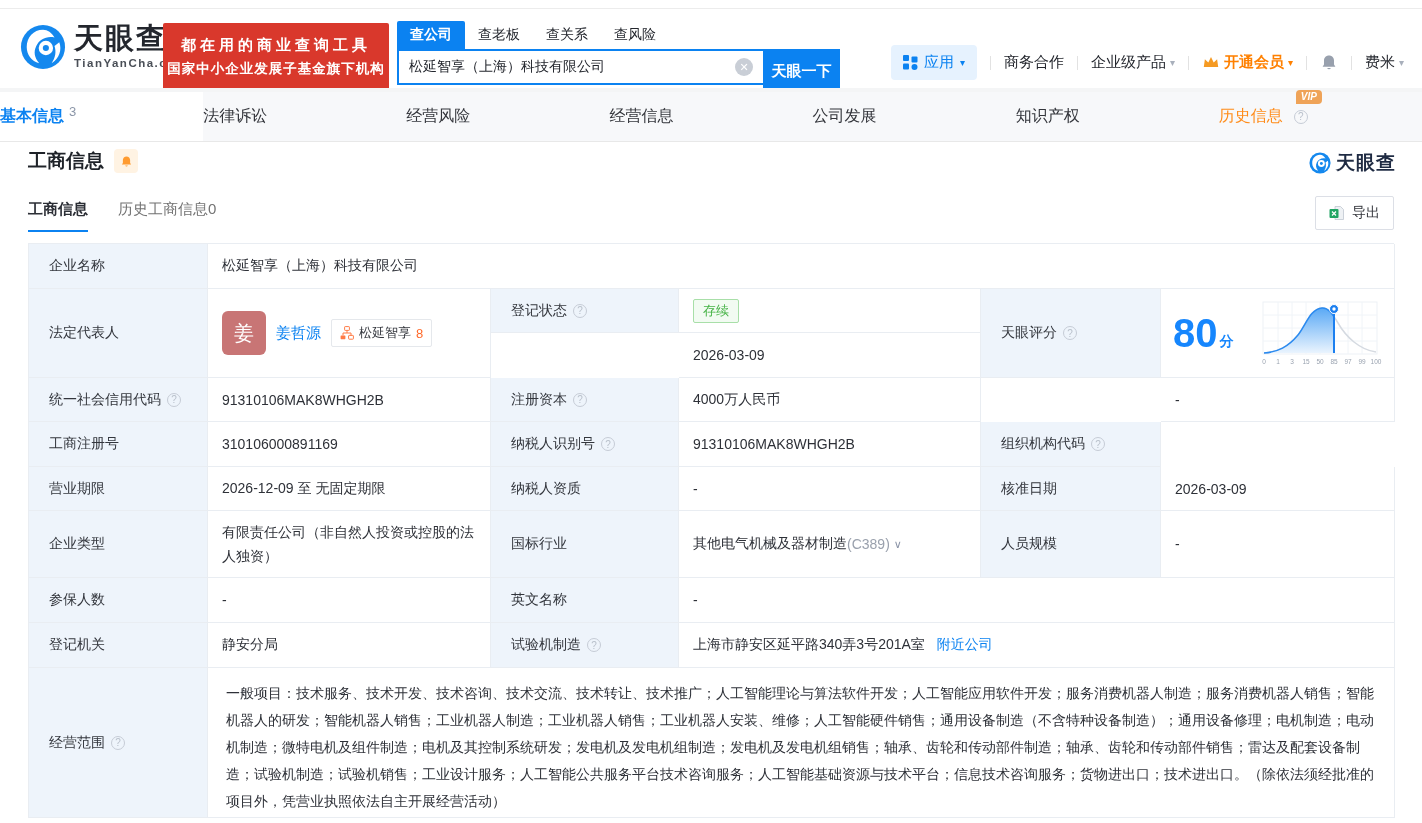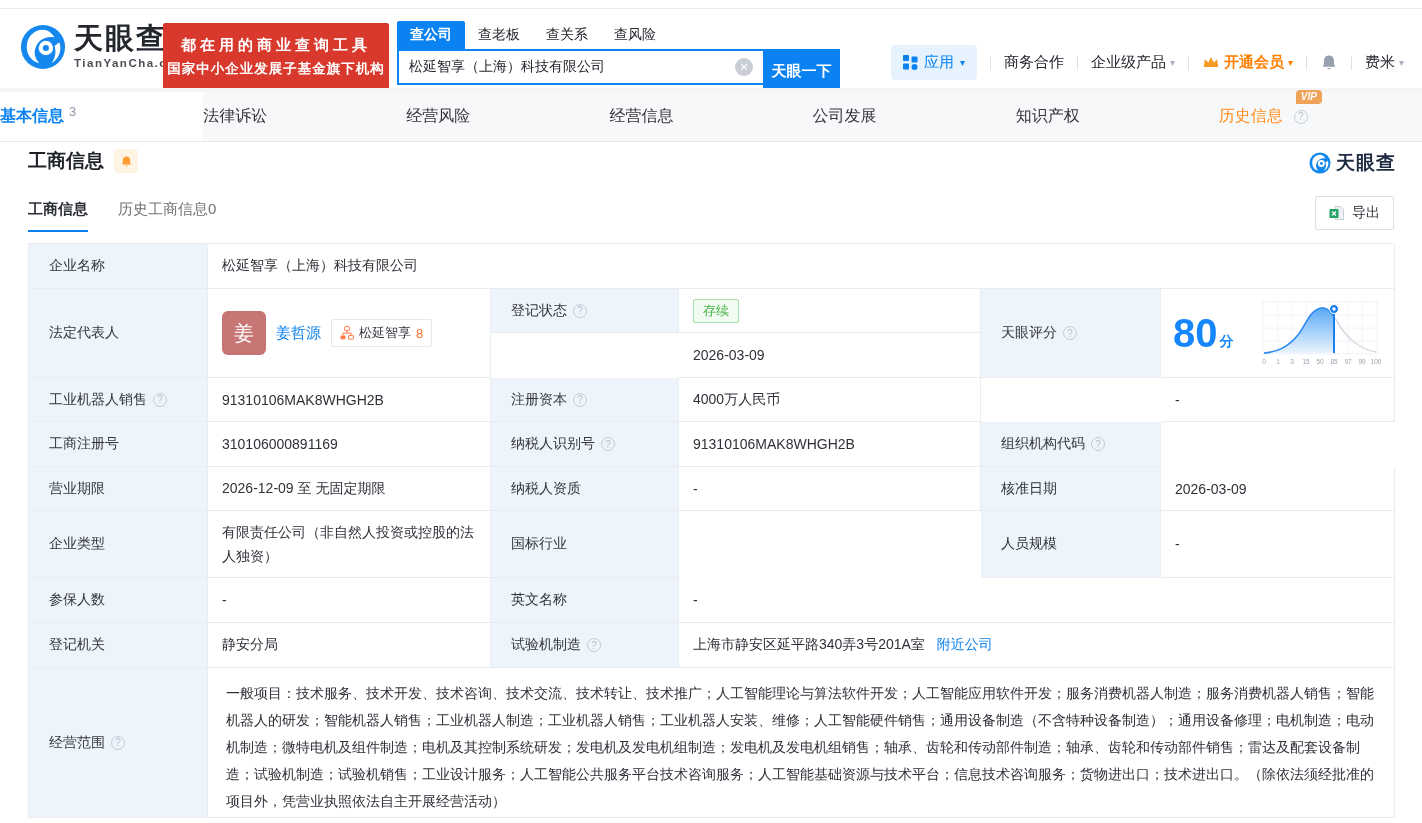--- a/index.html
+++ b/index.html
@@ -324,21 +324,21 @@
           <text x="62" y="66">50</text>
           <text x="76" y="66">85</text>
           <text x="90" y="66">97</text>
           <text x="104" y="66">99</text>
           <text x="118" y="66">100</text>
         </g>
       </svg>
     </div>
 
     <div class="c lab" style="grid-row:4;grid-column:1;">
-      <span>工业机器人销售</span>
+      <span>统一社会信用代码</span>
         <span class="q"></span>
     </div>
     <div class="c" style="grid-row:4;grid-column:2;">
         <span>91310106MAK8WHGH2B</span>
       </div>
     <div class="c lab" style="grid-row:4;grid-column:3;">
       <span>注册资本</span>
         <span class="q"></span>
     </div>
     <div class="c" style="grid-row:4;grid-column:4;">
@@ -385,20 +385,25 @@
         <span>2026-03-09</span>
       </div>
 
     <div class="c lab" style="grid-row:7;grid-column:1;">
         <span>企业类型</span>
       </div>
     <div class="c wrap2" style="grid-row:7;grid-column:2;"><span>有限责任公司（非自然人投资或控股的法人独资）</span></div>
     <div class="c lab" style="grid-row:7;grid-column:3;">
         <span>国标行业</span>
       </div>
+    <div class="c" style="grid-row:7;grid-column:4;">
+      <span>其他电气机械及器材制造</span>
+      <span class="dim-code">(C389)</span>
+      <span class="chev"></span>
+    </div>
     <div class="c lab" style="grid-row:7;grid-column:5;">
         <span>人员规模</span>
       </div>
     <div class="c" style="grid-row:7;grid-column:6;">
         <span>-</span>
       </div>
 
     <div class="c lab" style="grid-row:8;grid-column:1;">
         <span>参保人数</span>
       </div>

